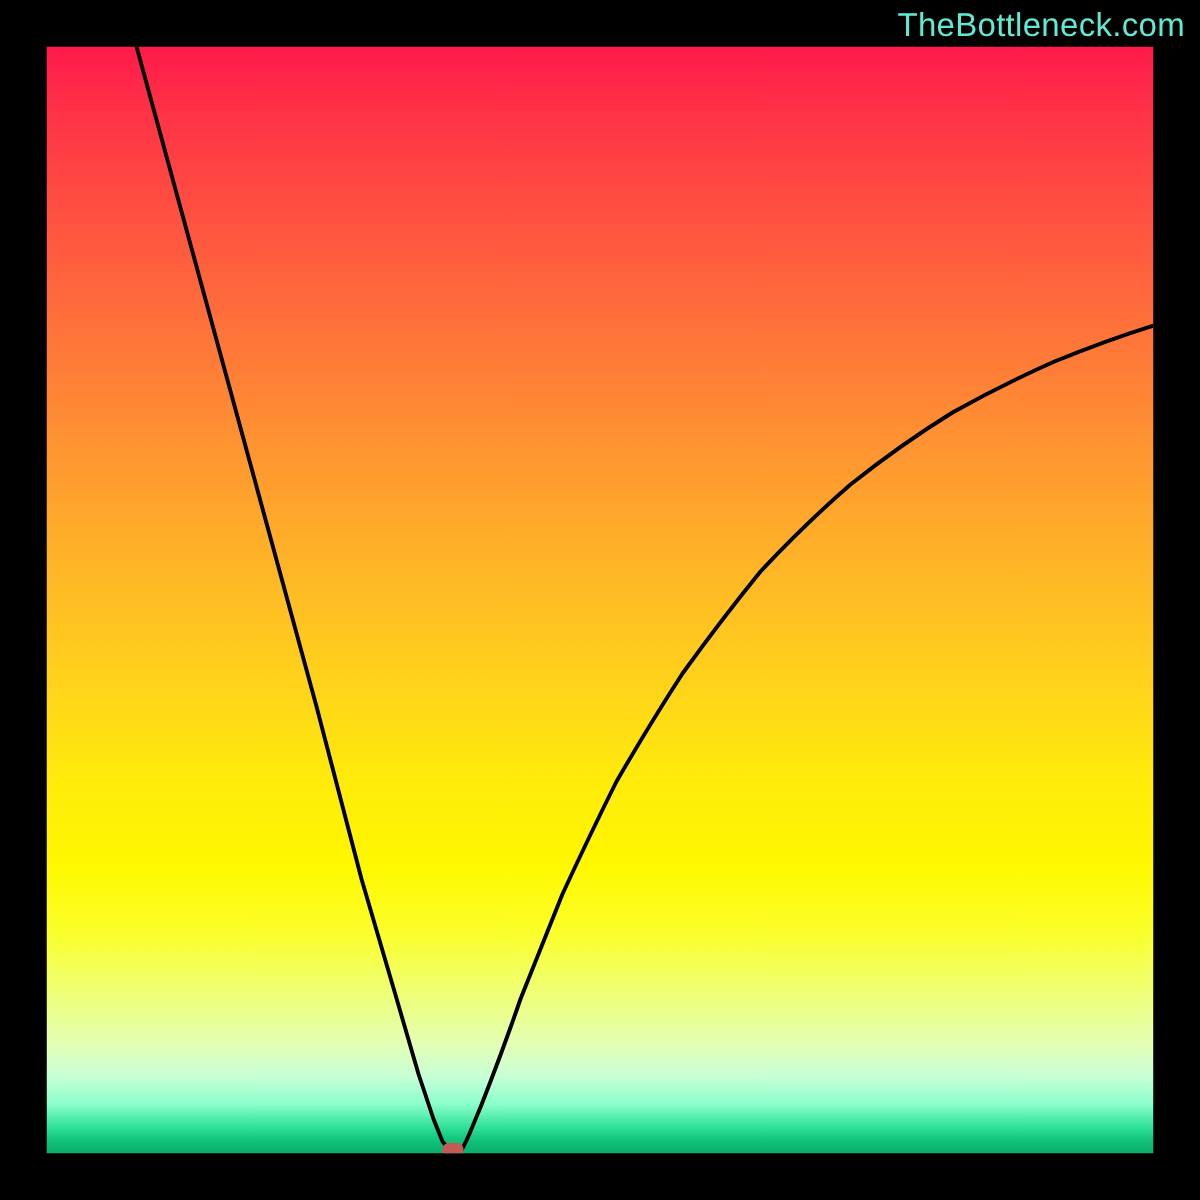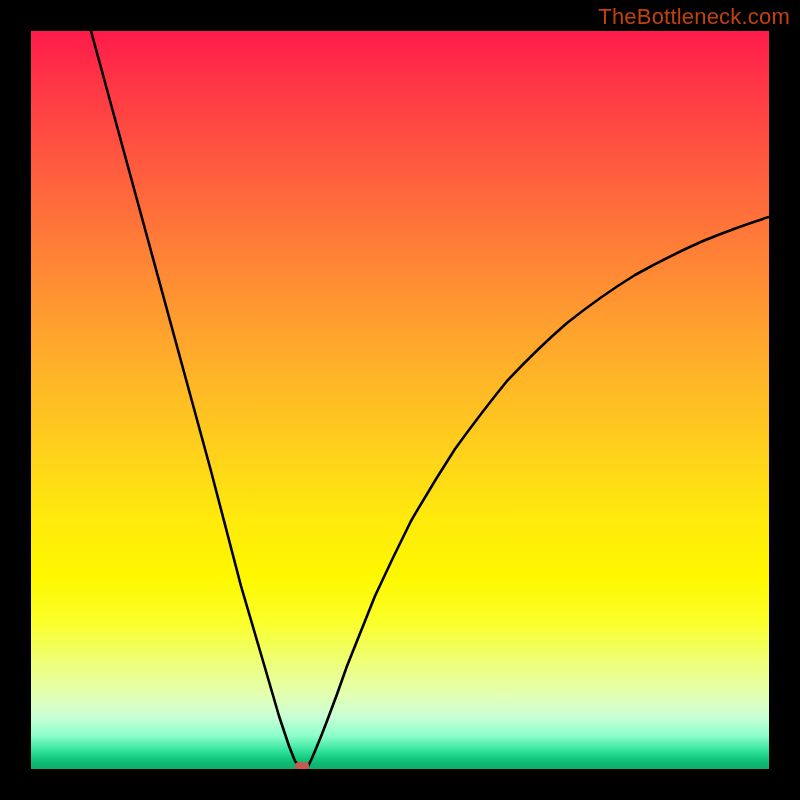--- a/index.html
+++ b/index.html
@@ -58,21 +58,21 @@
     position: absolute;
     left: 0;
     top: 0;
     width: 738px;
     height: 738px;
   }
   .watermark {
     position: absolute;
     top: 4px;
     right: 10px;
-    color: #c2410c;
+    color: #5eead4;
     font-size: 22px;
     letter-spacing: 0.2px;
     user-select: none;
   }
 </style>
 </head>
 <body>
 
 <div class="frame">
 

